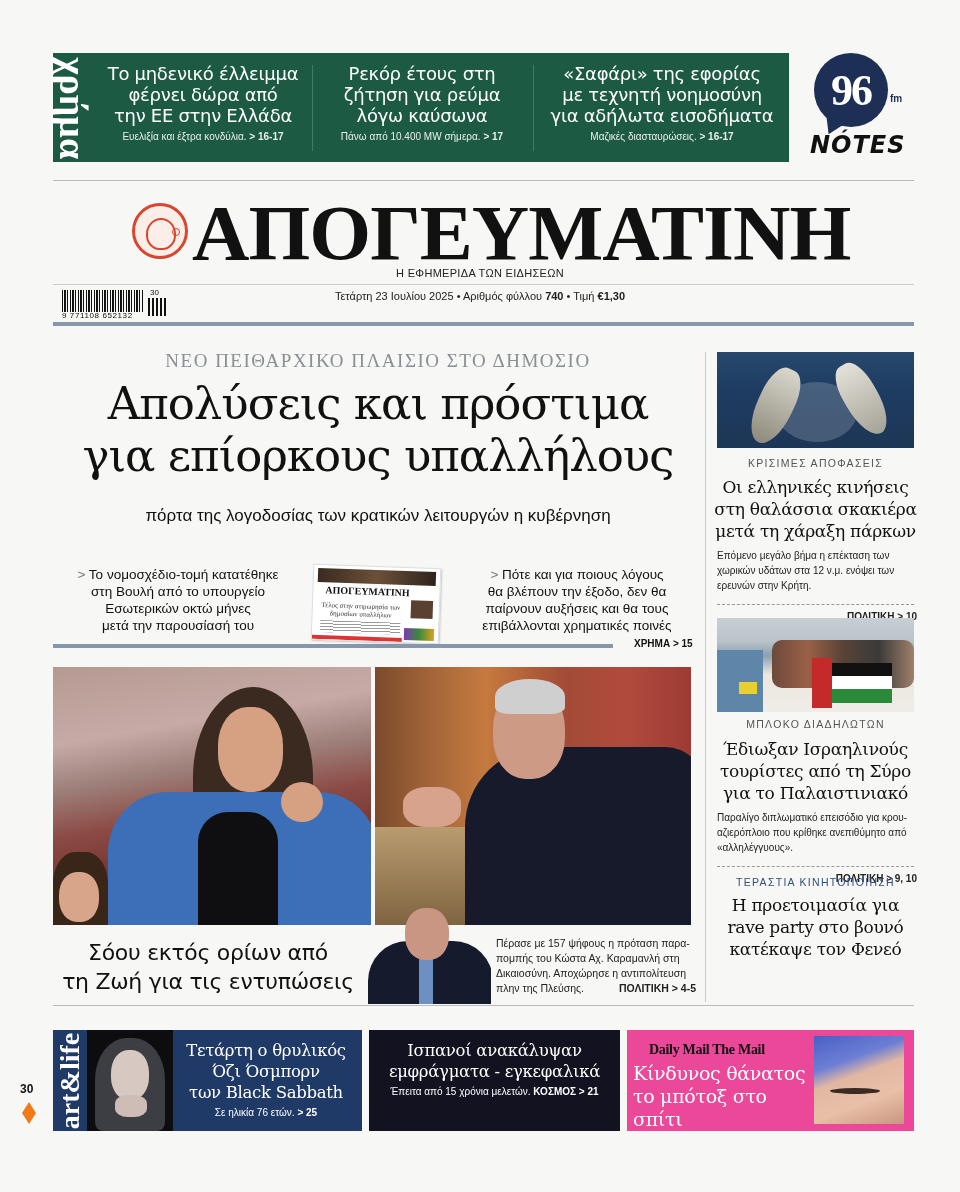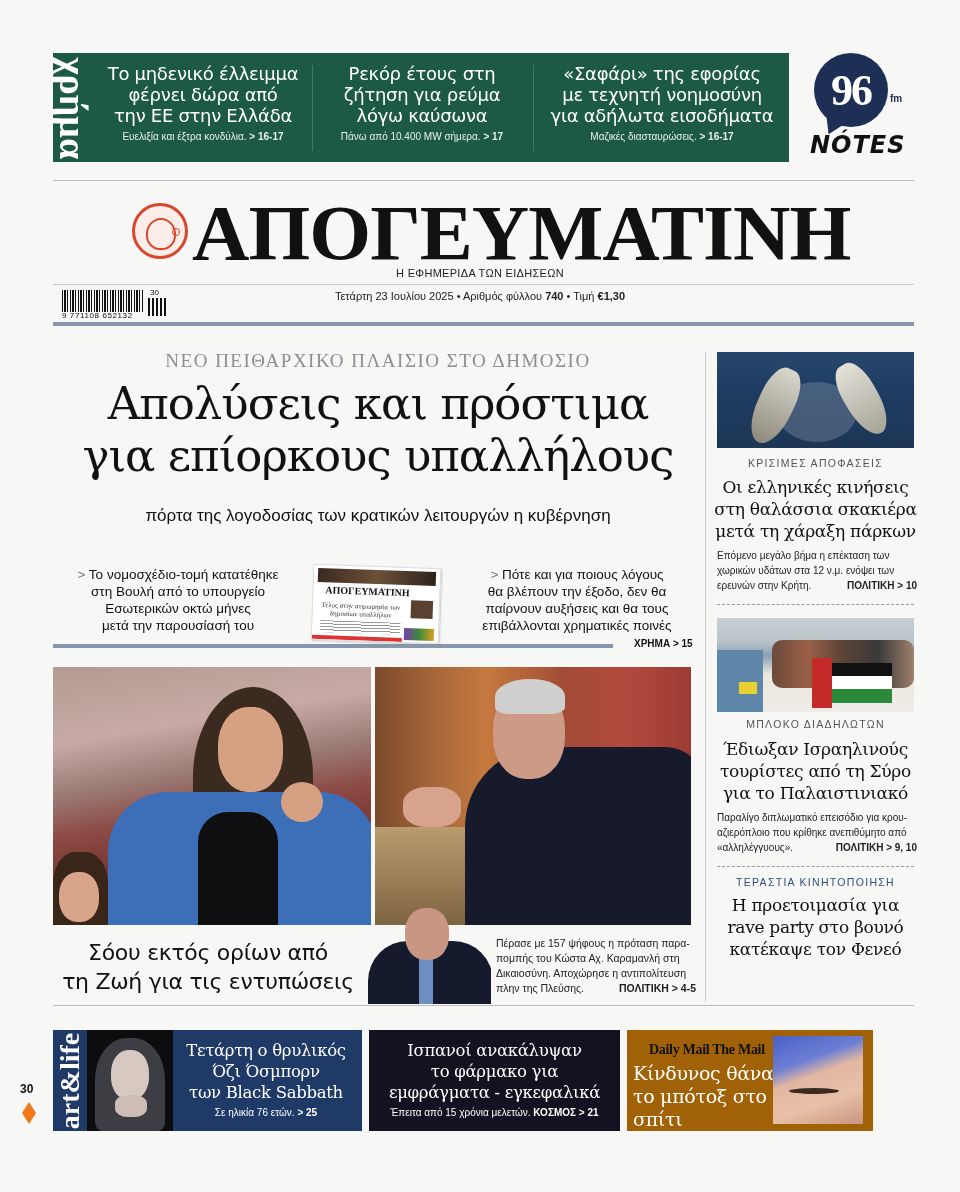--- a/index.html
+++ b/index.html
@@ -92,21 +92,21 @@
 
   
   .rcol-rule { left: 705px; top: 352px; width: 1px; height: 650px; background: #c9cbc9; }
   .ships { left: 717px; top: 352px; width: 197px; height: 96px; overflow: hidden; background: linear-gradient(180deg, #27486c 0%, #1e3c61 40%, #1d3656 100%); }
   .ship1 { position: absolute; left: 40px; top: 14px; width: 36px; height: 80px; border-radius: 40% 40% 50% 50%; background: linear-gradient(180deg, #d9d6cc, #8e8a7c); transform: rotate(25deg); }
   .ship2 { position: absolute; left: 128px; top: 8px; width: 34px; height: 78px; border-radius: 40% 40% 50% 50%; background: linear-gradient(180deg, #e3e1d9, #a6a397); transform: rotate(-30deg); }
   .wake { position: absolute; left: 60px; top: 30px; width: 80px; height: 60px; border-radius: 50%; background: rgba(255,255,255,0.18); }
   .r-kicker { position: absolute; left: 717px; width: 197px; text-align: center; font-size: 10.5px; letter-spacing: 1.3px; color: #555; }
   .r-head { position: absolute; left: 712px; width: 207px; text-align: center; font-family: "DejaVu Serif", serif; font-size: 17px; line-height: 22px; letter-spacing: -0.3px; color: #111; }
   .r-body { position: absolute; left: 717px; width: 200px; font-size: 10px; line-height: 15px; color: #222; }
-  .r-body b { font-weight: bold; }
+  .r-body b { font-weight: bold; margin-top: 31px; }
   .dash { position: absolute; left: 717px; width: 197px; height: 0; border-top: 1.5px dashed #999; }
   .protest { left: 717px; top: 618px; width: 197px; height: 94px; overflow: hidden; background: linear-gradient(180deg, #c8cfd4 0%, #b9c3c8 25%, #8aa0b3 40%, #eae7df 60%, #f0ede8 100%); }
   .pr-sea { position: absolute; left: 0; top: 32px; width: 46px; height: 62px; background: #5d86a8; }
   .pr-crowd { position: absolute; left: 55px; top: 22px; width: 142px; height: 48px; background: linear-gradient(90deg, #6b4a3a, #9b6048, #5a4336, #3a3a3a, #a0806b); border-radius: 10px; }
   .pr-flag1 { position: absolute; left: 95px; top: 40px; width: 20px; height: 50px; background: #c52a2a; }
   .pr-flag2 { position: absolute; left: 115px; top: 45px; width: 60px; height: 40px; background: linear-gradient(180deg, #111 0 33%, #fff 33% 66%, #2a8a3a 66%); }
   .pr-yellow { position: absolute; left: 22px; top: 64px; width: 18px; height: 12px; background: #e8d030; }
 
   
   .pagenum { left: 20px; top: 1082px; font-size: 12px; font-weight: bold; color: #111; }
@@ -117,21 +117,21 @@
   .ozzy { position: absolute; left: 34px; top: 0; width: 86px; height: 101px; background: #0d0d10; }
   .ozzy .hair { position: absolute; left: 8px; top: 8px; width: 70px; height: 93px; border-radius: 45% 45% 10% 10%; background: #3c3e44; }
   .ozzy .face { position: absolute; left: 24px; top: 20px; width: 38px; height: 50px; border-radius: 45%; background: #d7c8c2; }
   .ozzy .hand { position: absolute; left: 28px; top: 65px; width: 32px; height: 22px; border-radius: 40%; background: #cdbdb6; }
   .promo1 .txt { position: absolute; left: 120px; top: 10px; width: 186px; text-align: center; }
   .promo-h { font-family: "DejaVu Serif", serif; font-size: 16.5px; line-height: 21px; letter-spacing: -0.3px; }
   .promo-s { font-size: 10px; margin-top: 4px; }
   .promo-s b { font-weight: bold; }
   .promo2 { left: 369px; top: 1030px; width: 251px; height: 101px; background: #121220; color: #fff; }
   .promo2 .txt { position: absolute; left: 0; top: 10px; width: 251px; text-align: center; }
-  .promo3 { left: 627px; top: 1030px; width: 246px; height: 101px; background: #a16207; color: #fff; overflow: hidden; }
+  .promo3 { left: 627px; top: 1030px; width: 287px; height: 101px; background: #ec4899; color: #fff; overflow: hidden; }
   .promo3 .dm { position: absolute; left: 22px; top: 12px; font-family: "Liberation Serif", serif; font-weight: bold; font-size: 14px; color: #111; white-space: nowrap; letter-spacing: -0.3px; }
   .promo3 .txt { position: absolute; left: 6px; top: 32px; width: 186px; }
   .promo3 .photo { position: absolute; right: 10px; top: 6px; width: 90px; height: 88px; background: linear-gradient(160deg, #4a5fc4 0%, #6d7fd4 30%, #e2b7a2 45%, #e8c0a8 70%, #c99580 100%); }
   .promo3 .photo .brow { position: absolute; left: 16px; top: 52px; width: 50px; height: 6px; border-radius: 50%; background: #3a2a22; }
 </style>
 </head>
 <body>
 
 <div class="page">
 
@@ -339,21 +339,20 @@
         <div>των Black Sabbath</div>
       </div>
       <div class="promo-s"><span>Σε ηλικία 76 ετών.</span> <b>&gt; 25</b></div>
     </div>
   </div>
 
   <div class="abs promo2">
     <div class="txt">
       <div class="promo-h">
         <div>Ισπανοί ανακάλυψαν</div>
-        <div>το φάρμακο για</div>
         <div>εμφράγματα - εγκεφαλικά</div>
       </div>
       <div class="promo-s"><span>Έπειτα από 15 χρόνια μελετών.</span> <b>ΚΟΣΜΟΣ &gt; 21</b></div>
     </div>
   </div>
 
   <div class="abs promo3">
     <div class="dm">Daily Mail  The Mail</div>
     <div class="txt">
       <div class="promo-h" style="font-size:19px; line-height:23px;">

